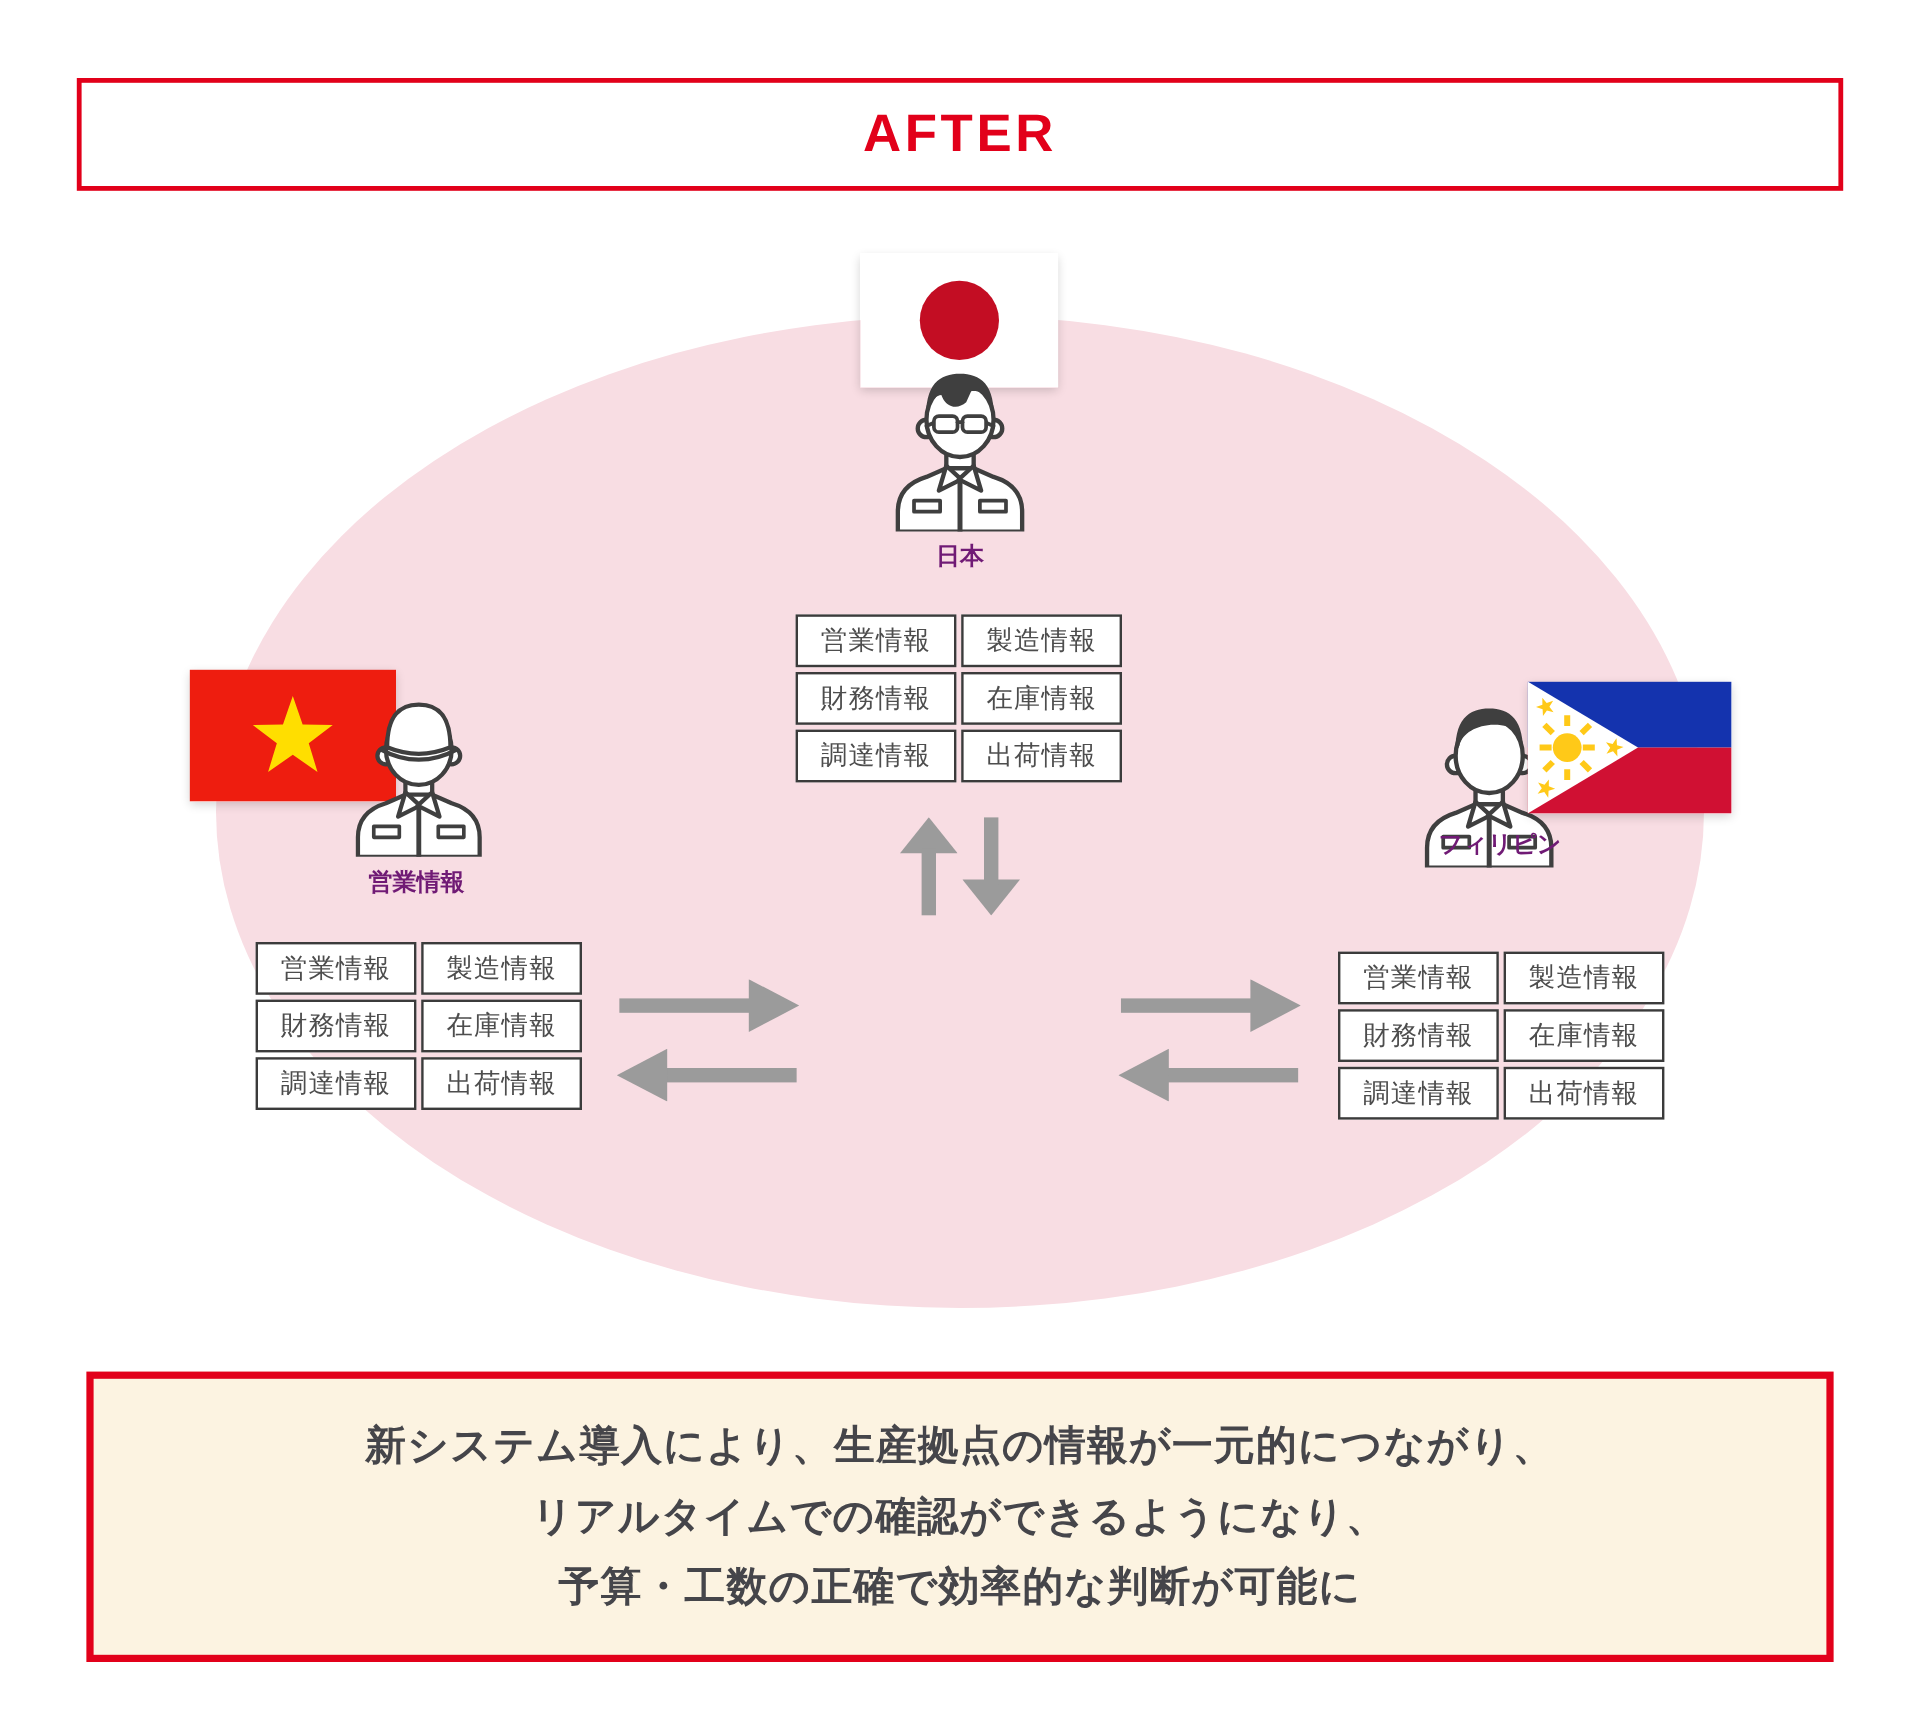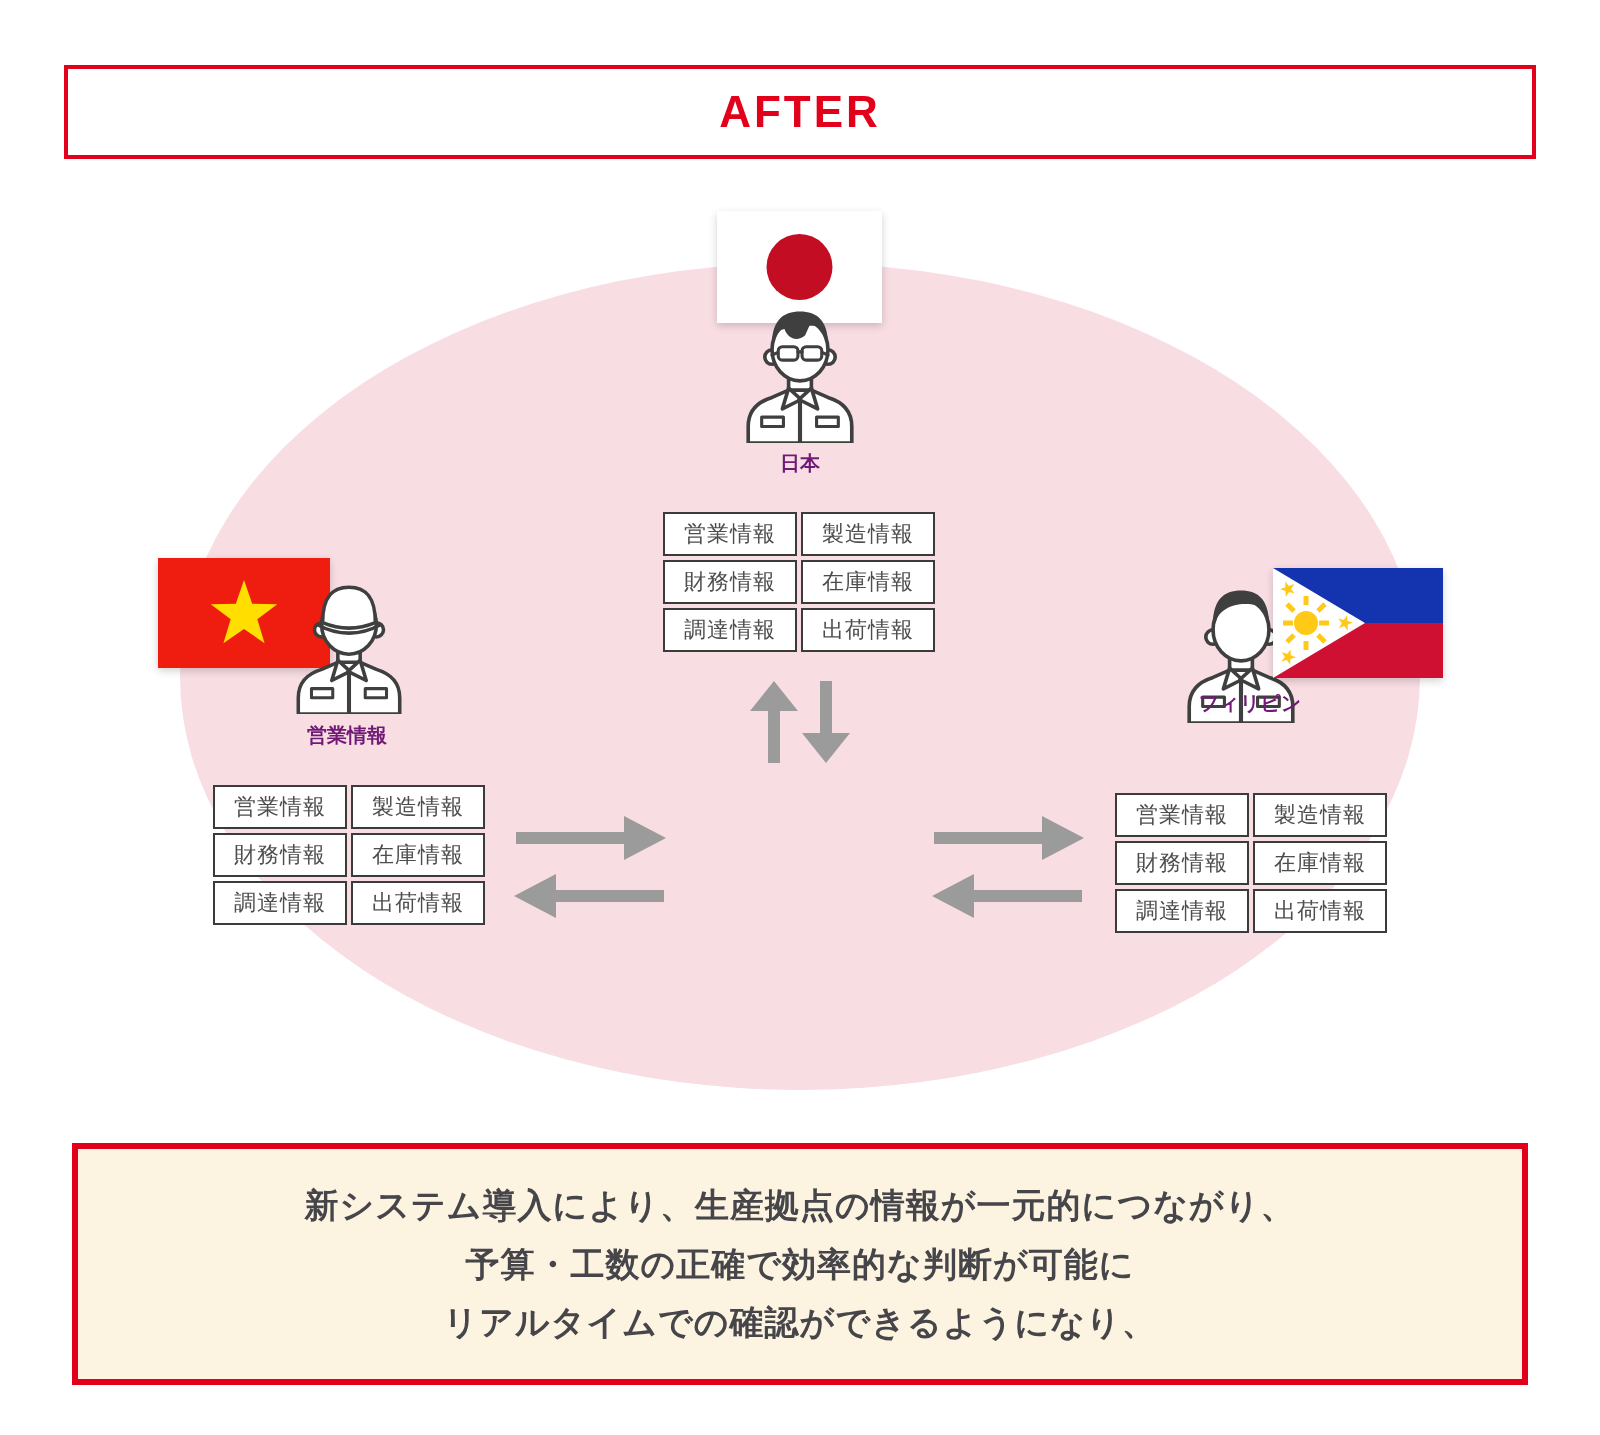--- a/index.html
+++ b/index.html
@@ -268,17 +268,17 @@
         <g fill="#9B9B9B">
           <rect x="38" y="16" width="112" height="12"></rect>
           <polygon points="42,0 0,22 42,44"></polygon>
         </g>
       </svg>
   </div>
 
 
   <div class="summary-box">
     <div class="summary-line">新システム導入により、生産拠点の情報が一元的につながり、</div>
+    <div class="summary-line">リアルタイムでの確認ができるようになり、</div>
     <div class="summary-line">予算・工数の正確で効率的な判断が可能に</div>
-    <div class="summary-line">リアルタイムでの確認ができるようになり、</div>
   </div>
 
 </div>
 
 </body></html>

